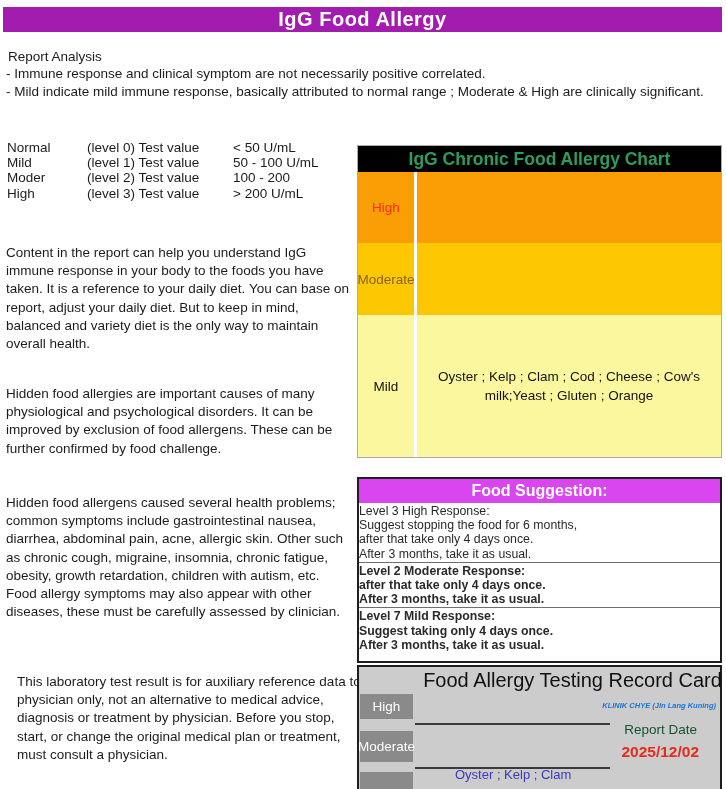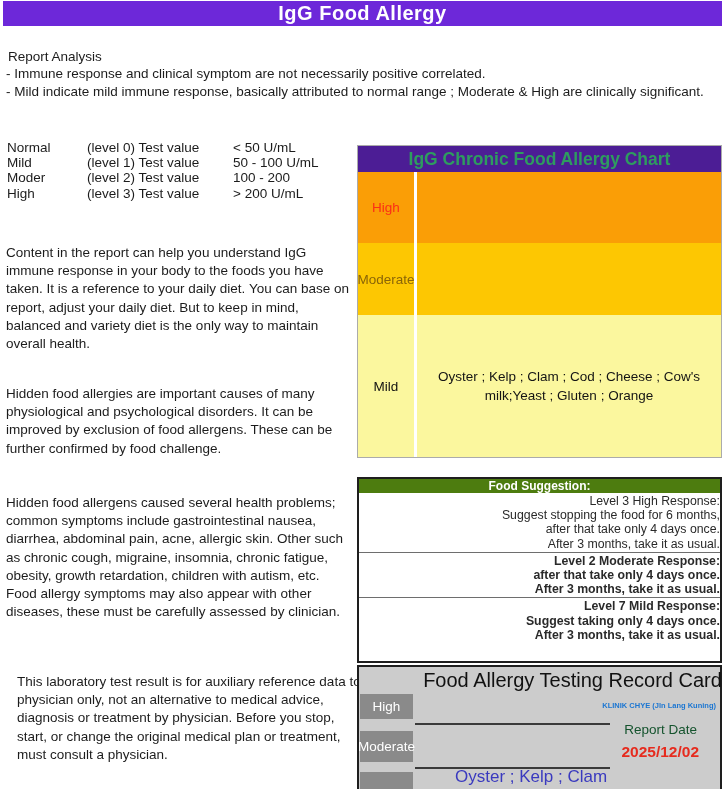--- a/index.html
+++ b/index.html
@@ -1,77 +1,77 @@
 <!DOCTYPE html>
 <html><head>
 <meta charset="utf-8">
 <style>
   html,body{margin:0;padding:0;background:#fff;}
   .page{position:relative;width:726px;height:789px;background:#ffffff;overflow:hidden;
         font-family:"Liberation Sans",sans-serif;color:#1c1c1c;}
 
   
-  .header-bar{position:absolute;left:3px;top:1px;width:719px;height:25px;background:#6d28d9;
+  .header-bar{position:absolute;left:3px;top:7px;width:719px;height:25px;background:#a21caf;
               display:flex;align-items:center;justify-content:center;}
   .header-bar .t{color:#ffffff;font-size:20px;font-weight:bold;letter-spacing:.5px;}
 
   
   .ra-head{position:absolute;left:8px;top:49px;font-size:13.5px;}
   .bullets{position:absolute;left:6px;top:65px;width:712px;font-size:13.5px;line-height:18px;}
 
   
   .levels{position:absolute;left:7px;top:140px;font-size:13.5px;line-height:15.2px;}
   .levels .row{display:flex;}
   .levels .c1{width:80px;}
   .levels .c2{width:146px;}
   .levels .c3{}
 
   
   .para{position:absolute;left:6px;width:346px;font-size:13.5px;line-height:18.2px;}
   .p1{top:244px;}.p2{top:385px;}.p3{top:494px;}.p4{top:673px;margin-left:11px;}
 
   
   .chart{position:absolute;left:357px;top:145px;width:365px;border:1px solid #ABABAB;box-sizing:border-box;}
-  .chart-title{height:26px;background:#4c1d95;display:flex;align-items:center;justify-content:center;
+  .chart-title{height:26px;background:#000000;display:flex;align-items:center;justify-content:center;
                font-size:17.5px;font-weight:bold;}
   .chart-row{display:flex;}
   .chart-row .lab{width:56px;display:flex;align-items:center;justify-content:center;font-size:13.5px;}
   .chart-row .div{width:3px;background:#ffffff;}
   .chart-row .cnt{flex:1;display:flex;align-items:center;justify-content:center;
                   font-size:13.5px;line-height:19px;text-align:center;padding:0 18px;color:#141414;}
   .r-high{height:71px;}
   .r-moderate{height:72px;}
   .r-mild{height:142px;}
 
   
   .sugg{position:absolute;left:357px;top:477px;width:365px;height:186px;background:#ffffff;
         border:2px solid #1e1e1e;box-sizing:border-box;overflow:hidden;}
-  .sugg .hd{height:14px;background:#4d7c0f;color:#ffffff;font-weight:bold;font-size:12px;
+  .sugg .hd{height:24px;background:#d946ef;color:#ffffff;font-weight:bold;font-size:16px;
             display:flex;align-items:center;justify-content:center;}
   .sugg .sec{padding:1px 0;}
   .sugg .sec+.sec{border-top:1px solid #6e6e6e;font-weight:bold;}
-  .sugg .ln{font-size:12.3px;line-height:14.2px;text-align:right;color:#2a2a2a;}
+  .sugg .ln{font-size:12.3px;line-height:14.2px;text-align:left;color:#2a2a2a;}
 
   
   .card{position:absolute;left:357px;top:665px;width:365px;height:150px;background:#CCCCCC;
         border:2px solid #1e1e1e;box-sizing:border-box;}
   .card .rc-title{position:absolute;left:0;top:0;width:100%;height:27px;display:flex;align-items:center;
                   justify-content:center;font-size:20px;color:#111111;padding-left:33px;}
   .rc-cell{position:absolute;left:1px;width:53px;background:#8A8A8A;color:#ffffff;
            display:flex;align-items:center;justify-content:center;font-size:13.5px;}
   .rc-high{top:27px;height:25px;}
   .rc-moderate{top:64px;height:31px;}
   .rc-third{top:105px;height:45px;}
   .rc-line{position:absolute;left:56px;width:195px;border-top:2px solid #3a3a3a;}
   .rc-line1{top:56px;}
   .rc-line2{top:100px;}
   .rc-clinic{position:absolute;right:4px;top:34px;font-size:7.5px;font-weight:bold;}
   .rc-datelabel{position:absolute;right:23px;top:55px;font-size:13.5px;color:#14532d;}
   .rc-date{position:absolute;right:21px;top:76px;font-size:15.5px;font-weight:bold;}
-  .rc-foods{position:absolute;left:96px;top:100px;font-size:17px;}
+  .rc-foods{position:absolute;left:96px;top:100px;font-size:13px;}
 </style>
 </head>
 <body>
 
 <div class="page">
 
   <div class="header-bar">
     <span class="t">IgG Food Allergy</span>
   </div>
 
@@ -148,19 +148,19 @@
     </div>
   </div>
 
   <div class="card">
     <div class="rc-title">Food Allergy Testing Record Card</div>
     <div class="rc-cell rc-high">High</div>
     <div class="rc-cell rc-moderate">Moderate</div>
     <div class="rc-cell rc-third"></div>
     <div class="rc-line rc-line1"></div>
     <div class="rc-line rc-line2"></div>
-    <div class="rc-clinic" style="color:#1B76D2;">KLINIK CHYE (Jln Lang Kuning)</div>
+    <div class="rc-clinic" style="color:#1B76D2;font-style:italic;">KLINIK CHYE (Jln Lang Kuning)</div>
     <div class="rc-datelabel">Report Date</div>
     <div class="rc-date" style="color:#E62B1E;">2025/12/02</div>
     <div class="rc-foods" style="color:#3A3ABF;">Oyster ; Kelp ; Clam</div>
   </div>
 
 </div>
 
 </body></html>

